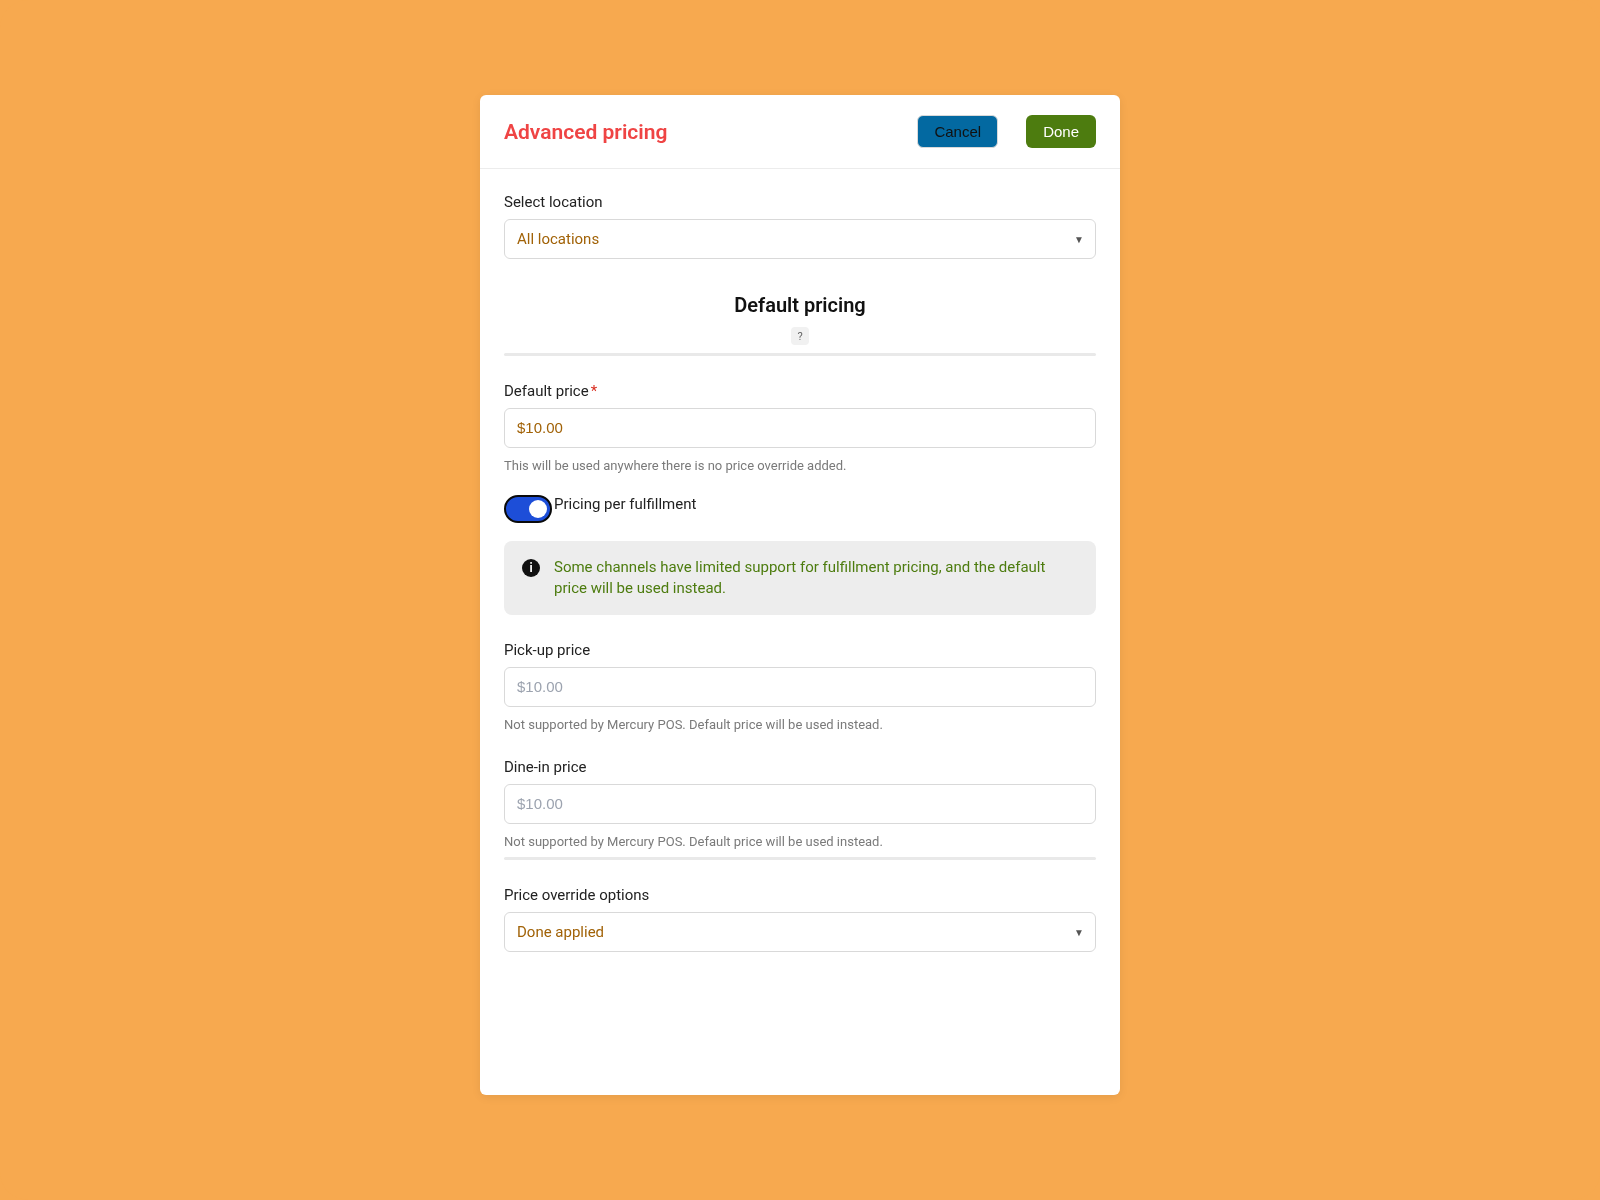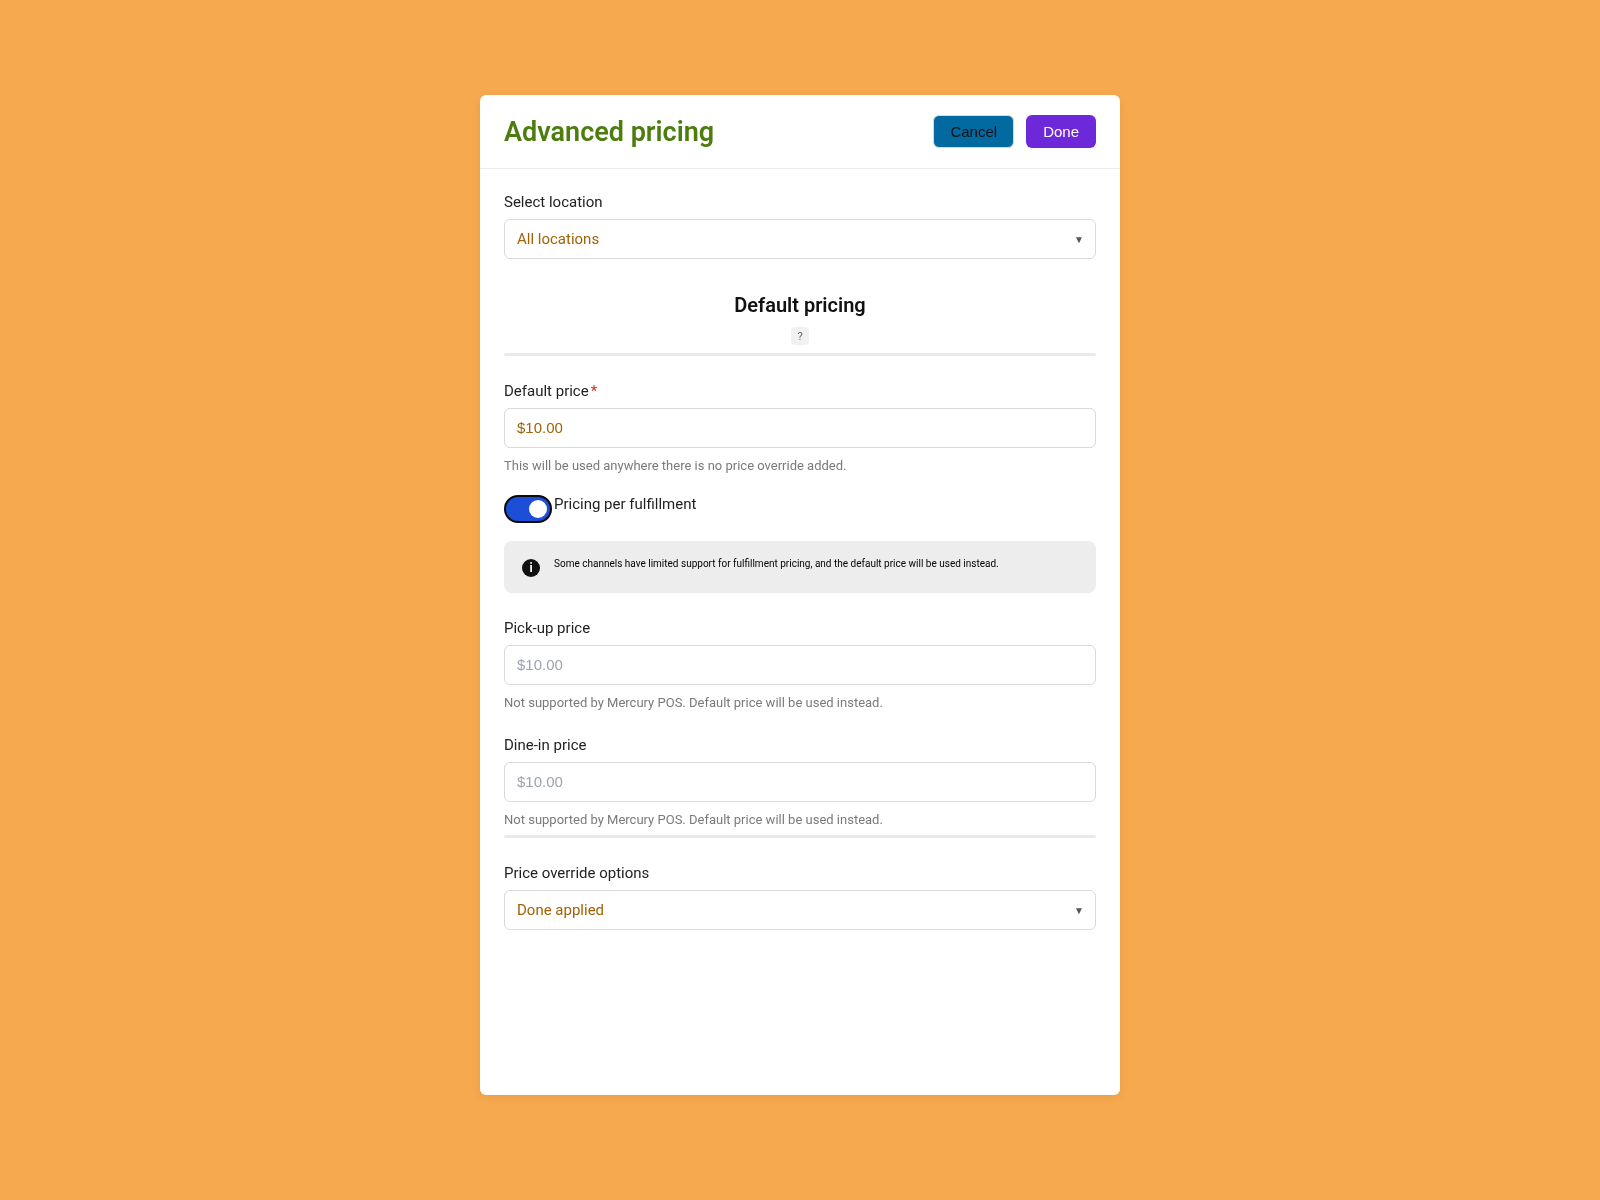--- a/index.html
+++ b/index.html
@@ -33,41 +33,42 @@
     flex-direction: column;
   }
   .card-header {
     display: flex;
     align-items: center;
     justify-content: space-between;
     padding: 20px 24px 20px 24px;
     border-bottom: 1px solid #ececec;
   }
   .card-title {
-    font-size: 27px;
+    font-size: 21px;
     font-weight: 600;
-    color: #4d7c0f;
+    color: #ef4444;
   }
   .header-actions { display: flex; gap: 12px; }
   .btn {
     font-size: 15px;
     border-radius: 6px;
     padding: 8px 16px;
     cursor: pointer;
     border: 1px solid transparent;
     line-height: 1;
   }
   .btn-secondary {
     background: #0369a1;
     border: 1px solid #d9d9d9;
     color: #111;
   }
   .btn-primary {
-    background: #6d28d9;
+    background: #4d7c0f;
     color: #fff;
+    margin-left: 16px;
   }
   .card-body {
     padding: 24px 24px 24px 24px;
     overflow-y: auto;
   }
   .field-label {
     font-size: 15px;
     color: #222;
     margin-bottom: 8px;
     display: block;
@@ -170,22 +171,22 @@
     border-radius: 50%;
     background: #111;
     color: #fff;
     font-size: 12px;
     font-weight: 700;
     display: flex; align-items: center; justify-content: center;
     flex: 0 0 18px;
     margin-top: 2px;
   }
   .notice-text {
-    font-size: 10px;
-    color: #000000;
+    font-size: 15px;
+    color: #4d7c0f;
     line-height: 1.4;
   }
   .spacer-26 { height: 26px; }
   .mt-30 { margin-top: 30px; }
 </style>
 </head>
 <body>
 
 <div class="outer-rounded">
   <div class="card">

